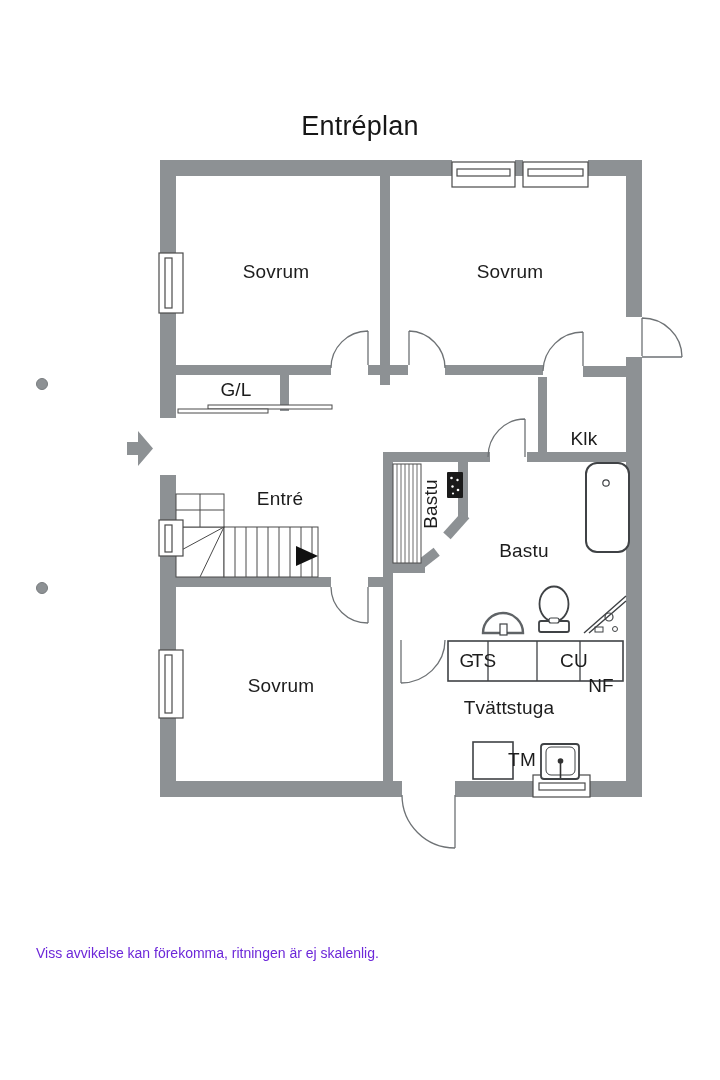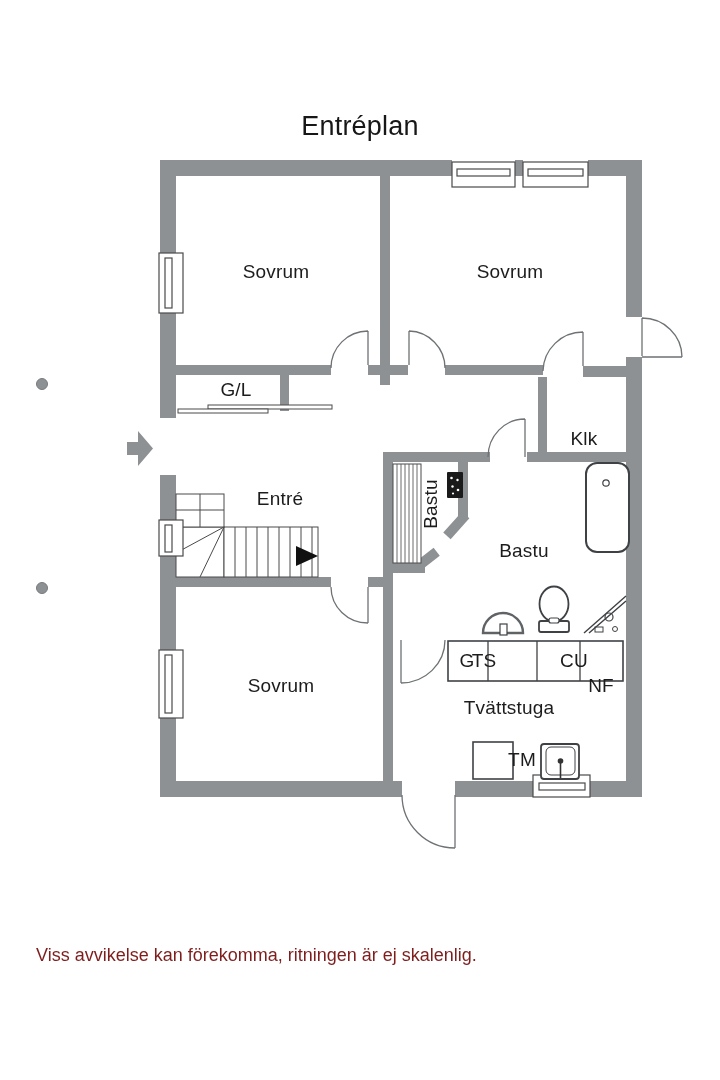--- a/index.html
+++ b/index.html
@@ -5,21 +5,21 @@
   html,body{margin:0;padding:0;background:#ffffff;}
   #canvas{position:relative;width:720px;height:1080px;background:#ffffff;overflow:hidden;
           font-family:"Liberation Sans","DejaVu Sans",sans-serif;}
   #plan-svg{position:absolute;left:0;top:0;}
   .lbl{position:absolute;transform:translate(-50%,-50%);font-size:19px;color:#1c1c1c;
        white-space:nowrap;letter-spacing:.2px;}
   .lbl.rot{transform:translate(-50%,-50%) rotate(-90deg);}
   .lbl.small{font-size:19px;}
   #page-title{position:absolute;left:0;right:0;top:111px;text-align:center;
               font-size:27px;color:#171717;font-weight:500;letter-spacing:.2px;}
-  #disclaimer{position:absolute;left:36px;top:945px;font-size:18px;color:#7f1d1d;}
+  #disclaimer{position:absolute;left:36px;top:945px;font-size:14px;color:#6d28d9;}
 </style>
 </head>
 <body>
 
 <div id="canvas">
 
   <div id="page-title">Entréplan</div>
 
   <svg id="plan-svg" width="720" height="1080" viewBox="0 0 720 1080">
 

